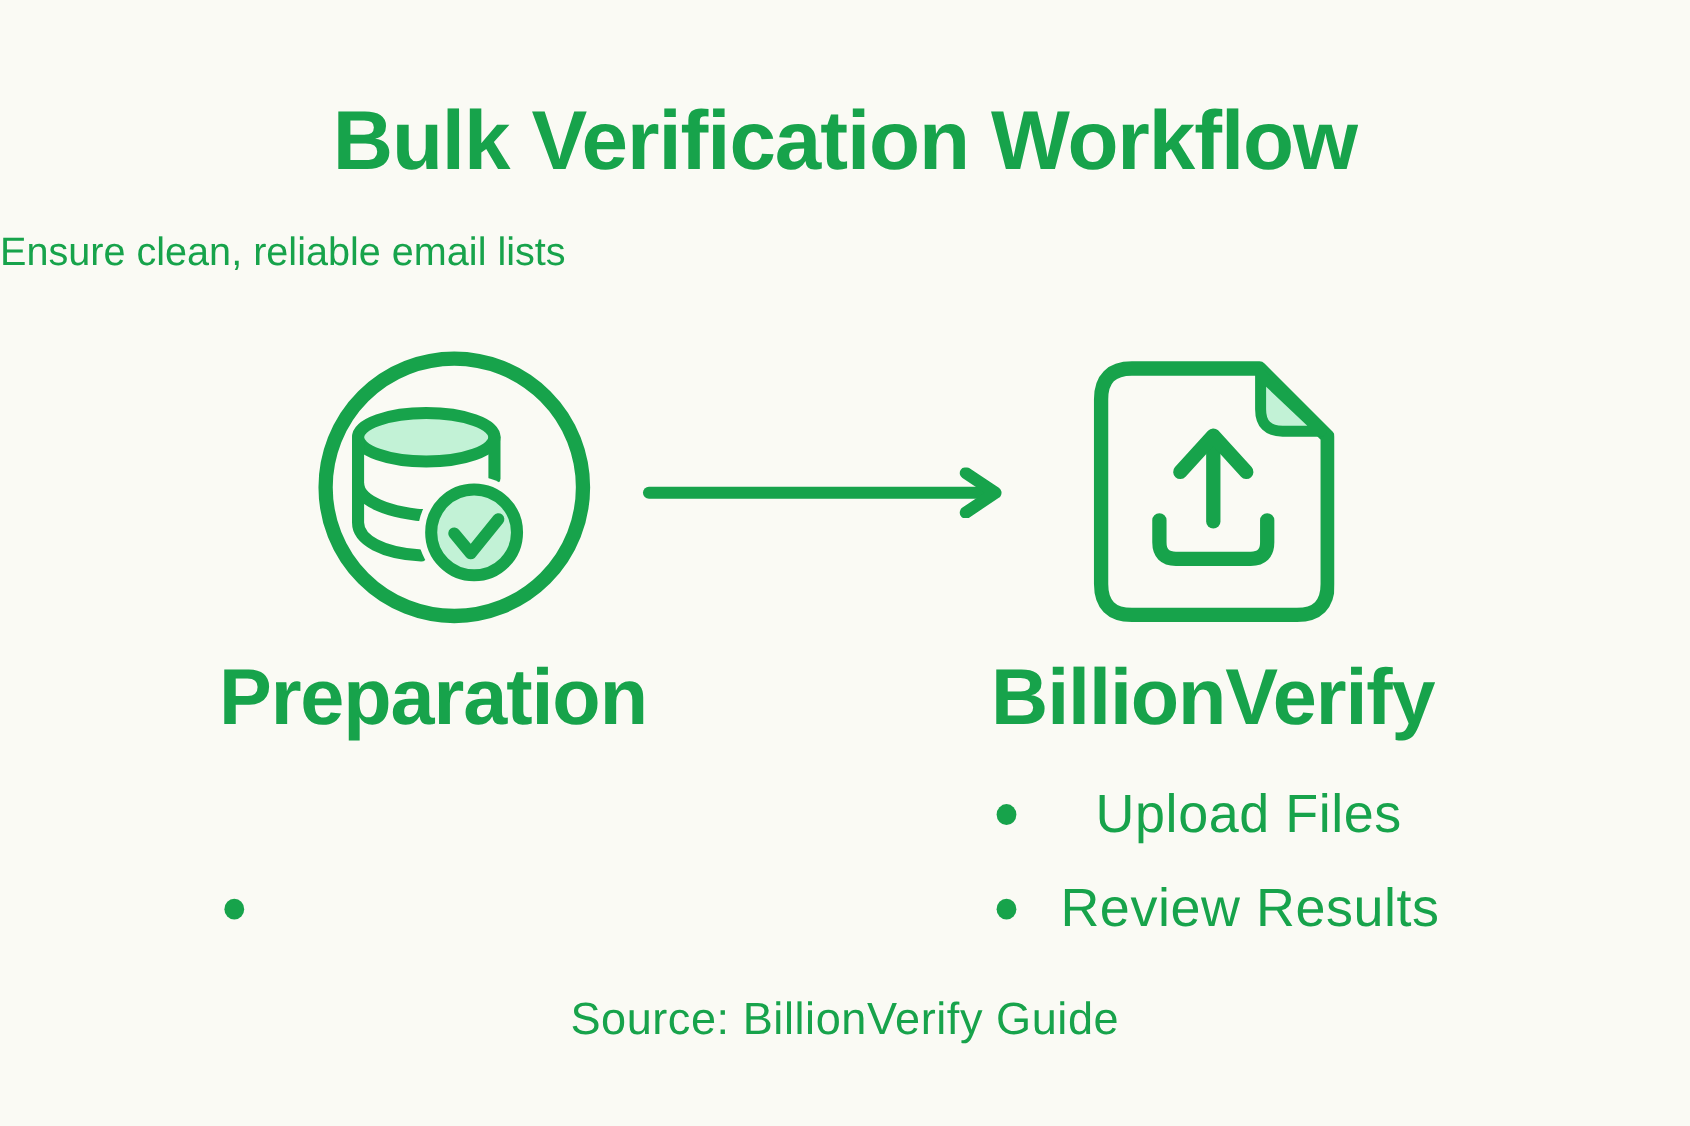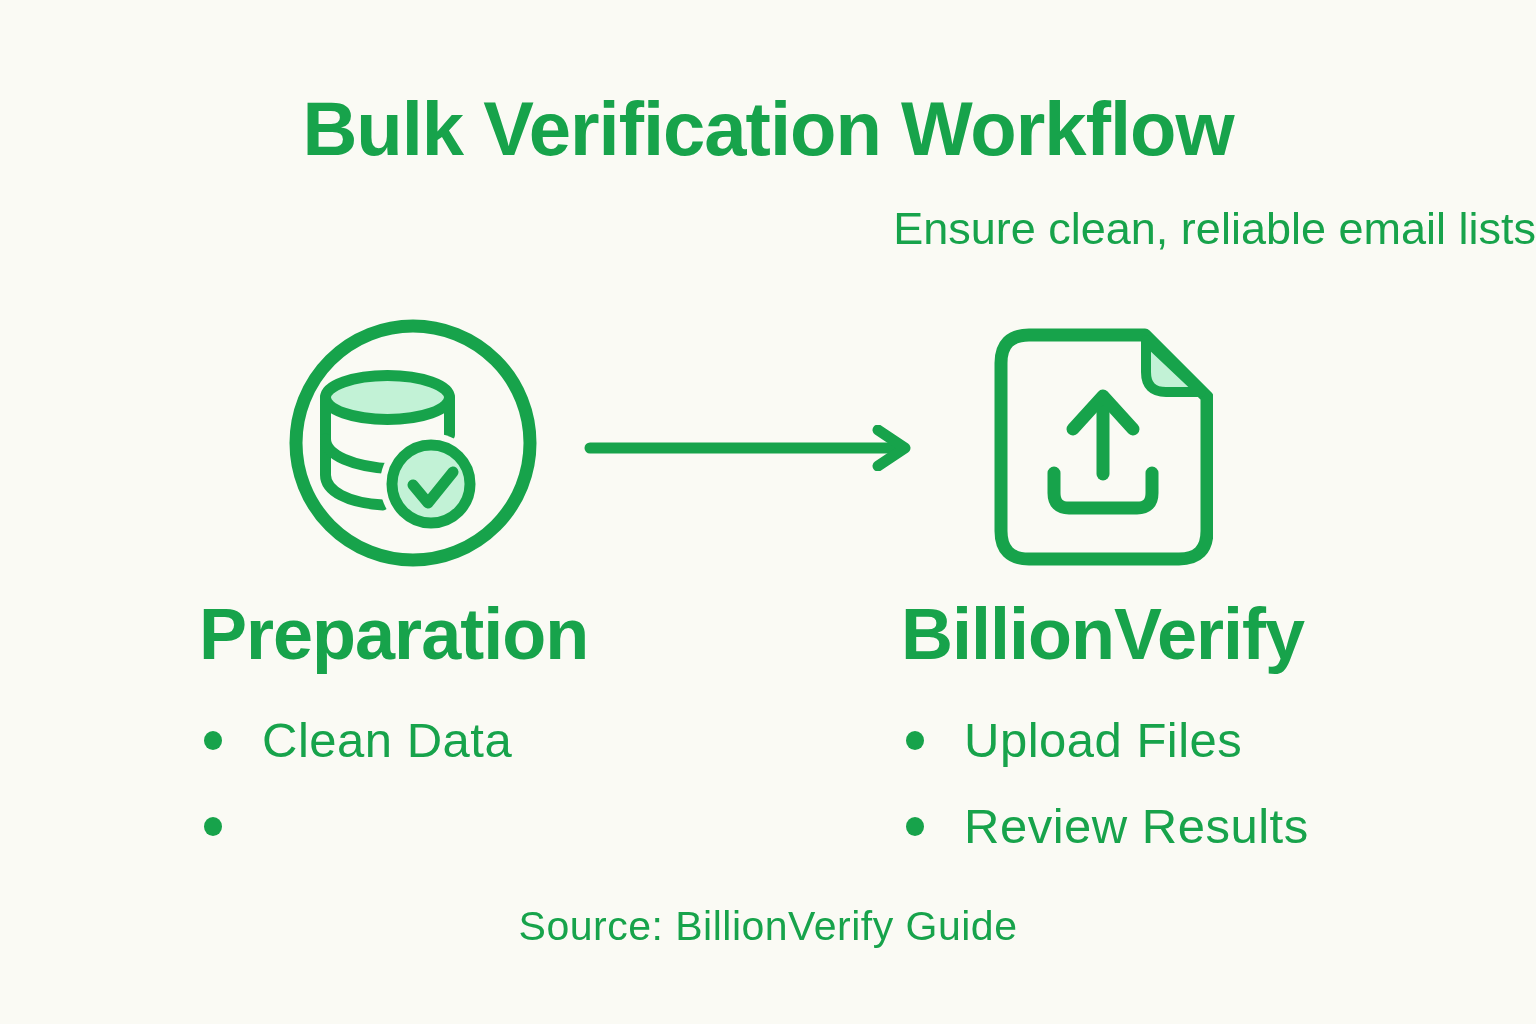--- a/index.html
+++ b/index.html
@@ -19,22 +19,22 @@
     left:0;top:86px;width:100%;
     text-align:center;
     font-size:76px;
     font-weight:700;
     letter-spacing:-1px;
     line-height:86px;
   }
   .subtitle{
     position:absolute;
     left:0;top:198px;width:100%;
-    text-align:right;
-    font-size:45px;
+    text-align:left;
+    font-size:36px;
     font-weight:400;
     line-height:62px;
   }
   .icon-wrap{position:absolute;}
   .icon-db{left:283px;top:313px;width:260px;height:260px;}
   .icon-file{left:993px;top:328px;width:220px;height:240px;}
   .connector{left:583px;top:425px;width:334px;height:46px;}
   .step-heading{
     position:absolute;
     font-size:72px;
@@ -59,21 +59,21 @@
     margin-right:40px;
     flex:0 0 auto;
   }
   .bullet .txt{
     font-size:49px;
     font-weight:400;
     letter-spacing:0.5px;
   }
   .b-l1{left:204px;top:709px;}
   .b-l2{left:204px;top:795px;}
-  .b-r1{left:906px;top:709px;}
+  .b-r1{left:906px;top:709px;gap:32px;}
   .b-r2{left:906px;top:795px;}
   .source{
     position:absolute;
     left:0;top:903px;width:100%;
     text-align:center;
     font-size:41px;
     font-weight:400;
     letter-spacing:0.5px;
   }
   svg{display:block;width:100%;height:100%;}
@@ -113,24 +113,20 @@
       <path d="M153,12 L153,44 Q153,64 173,64 L208,64 Z" fill="#c2f2d6" stroke="#17a34b" stroke-width="10" stroke-linejoin="round"></path>
       <path d="M110,74 L110,146" fill="none" stroke="#17a34b" stroke-width="13" stroke-linecap="round"></path>
       <path d="M80,101 L110,68 L140,101" fill="none" stroke="#17a34b" stroke-width="13" stroke-linecap="round" stroke-linejoin="round"></path>
       <path d="M61,145 L61,165 Q61,180 76,180 L144,180 Q159,180 159,165 L159,145" fill="none" stroke="#17a34b" stroke-width="13" stroke-linecap="round"></path>
     </svg>
   </span>
 
   <div class="step-heading heading-left">Preparation</div>
   <div class="step-heading heading-right">BillionVerify</div>
 
-  <div class="bullet b-l1">
-    <span class="dot"></span>
-    <span class="txt">Clean Data</span>
-  </div>
   <div class="bullet b-l2">
     <span class="dot"></span>
   </div>
 
   <div class="bullet b-r1">
     <span class="dot"></span>
     <span class="txt">Upload Files</span>
   </div>
   <div class="bullet b-r2">
     <span class="dot"></span>

